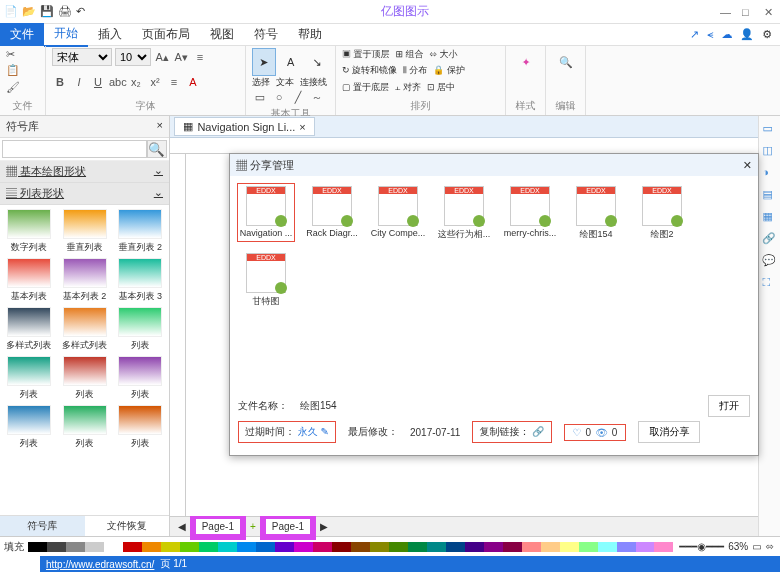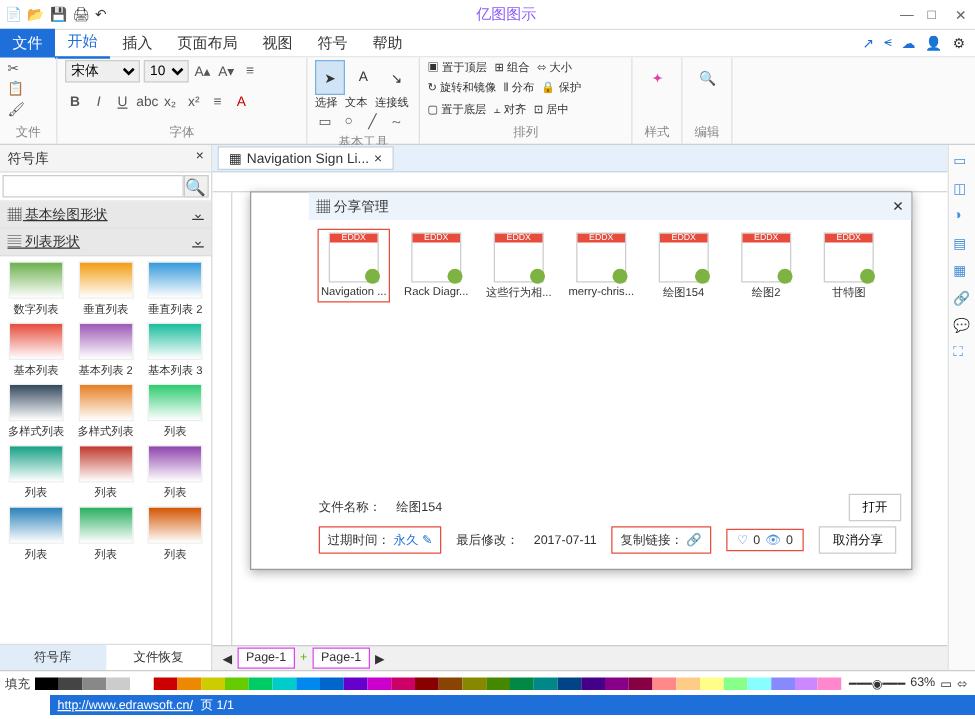--- a/index.html
+++ b/index.html
@@ -40,27 +40,27 @@
 .canvas-area { flex: 1; display: flex; flex-direction: column; }
 .doc-tabs { height: 22px; display: flex; align-items: center; background: #e6f0fa; border-bottom: 1px solid #c0d0e0; padding-left: 4px; }
 .doc-tab { background: #fff; padding: 2px 8px; font-size: 11px; display: flex; align-items: center; gap: 4px; border: 1px solid #c0d0e0; cursor: pointer; }
 .canvas-container { flex: 1; position: relative; background: #f0f0f0; overflow: hidden; }
 .ruler-h { height: 16px; background: #fff; border-bottom: 1px solid #ccc; }
 .ruler-v { width: 16px; background: #fff; border-right: 1px solid #ccc; position: absolute; top: 16px; bottom: 0; }
 .canvas { position: absolute; left: 16px; top: 16px; right: 0; bottom: 0; background: #fff; }
 .right-toolbar { width: 22px; background: #fafafa; border-left: 1px solid #ddd; display: flex; flex-direction: column; gap: 8px; padding-top: 6px; align-items: center; }
 .rt-icon { width: 14px; height: 14px; cursor: pointer; color: #4a90d9; }
 .page-tabs { height: 20px; display: flex; align-items: center; background: #f0f0f0; border-top: 1px solid #ccc; font-size: 10px; gap: 4px; padding-left: 8px; }
-.page-tab { padding: 2px 6px; background: #fff; border: 1px solid #d946ef; cursor: pointer; }
+.page-tab { padding: 2px 6px; background: #fff; border: 6px solid #d946ef; cursor: pointer; }
 .footer { height: 20px; background: #fff; border-top: 1px solid #ccc; display: flex; align-items: center; font-size: 10px; }
 .color-strip { flex: 1; height: 10px; display: flex; }
 .color-swatch { flex: 1; height: 10px; }
 .zoom-row { display: flex; align-items: center; gap: 4px; padding: 0 6px; }
 .statusbar { height: 16px; background: #1e6fd9; color: #fff; display: flex; align-items: center; padding: 0 6px; font-size: 10px; margin-left: 40px; }
-.dialog { position: absolute; left: 200px; top: 153px; width: 530px; height: 303px; background: #fff; border: 1px solid #999; box-shadow: 0 2px 8px rgba(0,0,0,0.3); z-index: 100; display: flex; flex-direction: column; padding-left: 46px; }
+.dialog { position: absolute; left: 229px; top: 153px; width: 530px; height: 303px; background: #fff; border: 1px solid #999; box-shadow: 0 2px 8px rgba(0,0,0,0.3); z-index: 100; display: flex; flex-direction: column; }
 .dialog-title { height: 22px; background: #ecf3fb; display: flex; align-items: center; justify-content: space-between; padding: 0 6px; font-size: 11px; }
 .dialog-body { flex: 1; padding: 8px; display: flex; flex-direction: column; }
 .files-row { display: flex; gap: 10px; flex-wrap: wrap; }
 .file-item { width: 56px; text-align: center; font-size: 9px; cursor: pointer; }
 .file-item.selected { outline: 1px solid #e74c3c; }
 .file-icon { width: 40px; height: 40px; margin: 2px auto; position: relative; border: 1px solid #ccc; background: #fff; }
 .file-badge { position: absolute; top: 0; left: 0; right: 0; background: #e74c3c; color: #fff; font-size: 7px; text-align: center; }
 .file-share { position: absolute; bottom: -2px; right: -2px; width: 12px; height: 12px; background: #7cb342; border-radius: 50%; }
 .df-row { display: flex; align-items: center; gap: 12px; margin-bottom: 4px; font-size: 10px; }
 .df-box { border: 1px solid #e74c3c; padding: 3px 6px; }
@@ -385,20 +385,27 @@
             <div class="file-badge">EDDX</div>
             <div class="file-share"></div>
           </div>
           <div>Rack Diagr...</div>
         </div>
         <div class="file-item">
           <div class="file-icon">
             <div class="file-badge">EDDX</div>
             <div class="file-share"></div>
           </div>
+          <div>City Compe...</div>
+        </div>
+        <div class="file-item">
+          <div class="file-icon">
+            <div class="file-badge">EDDX</div>
+            <div class="file-share"></div>
+          </div>
           <div>这些行为相...</div>
         </div>
         <div class="file-item">
           <div class="file-icon">
             <div class="file-badge">EDDX</div>
             <div class="file-share"></div>
           </div>
           <div>merry-chris...</div>
         </div>
         <div class="file-item">

